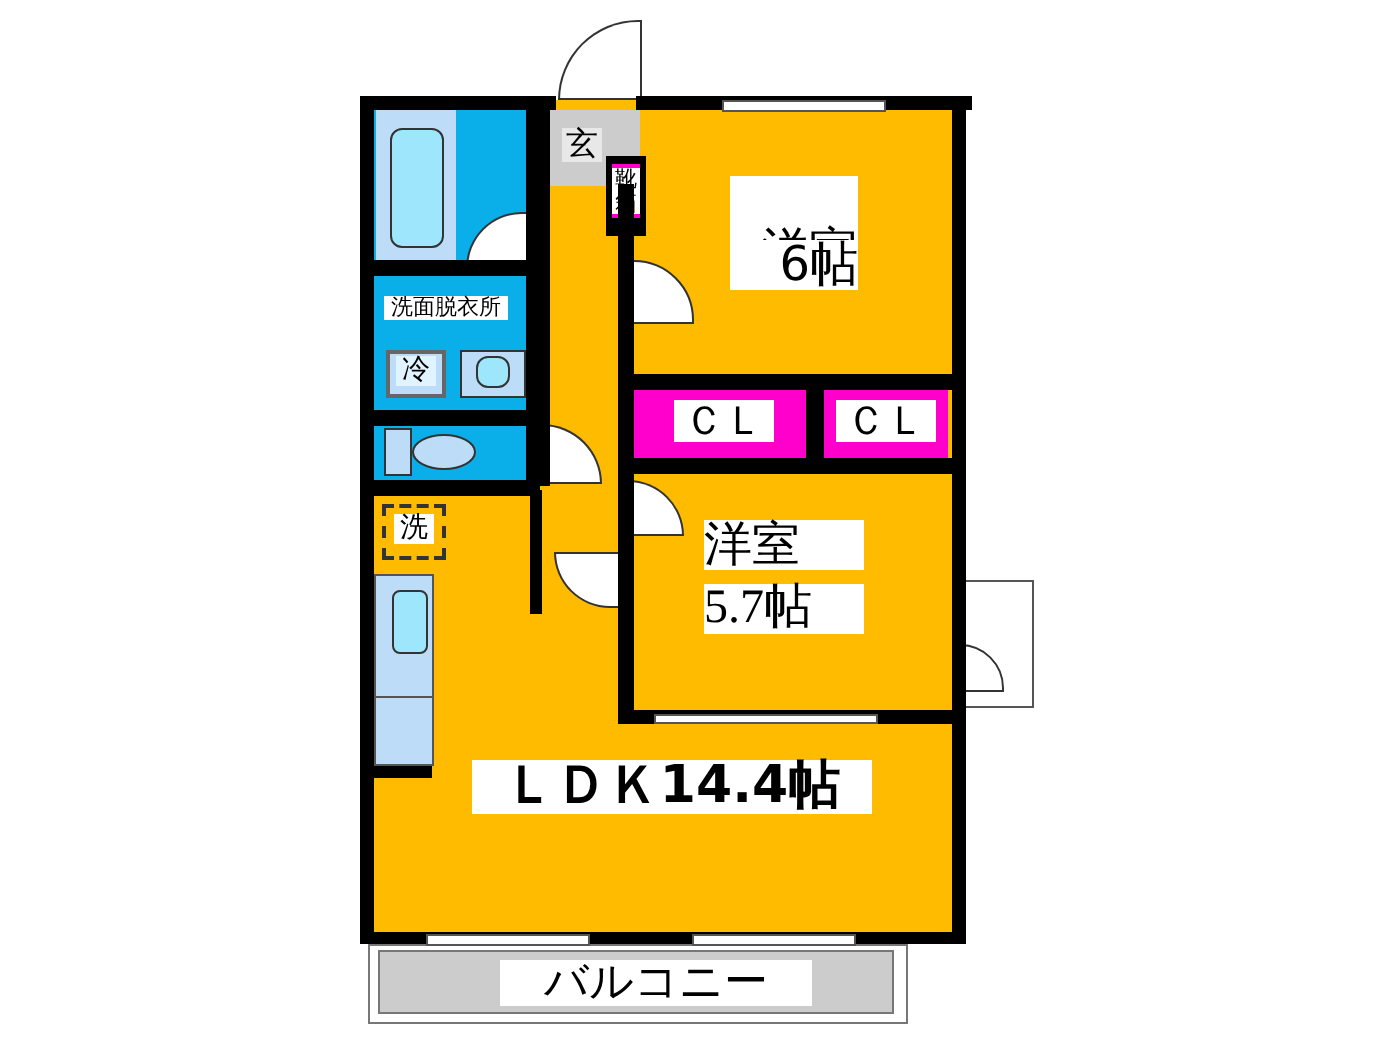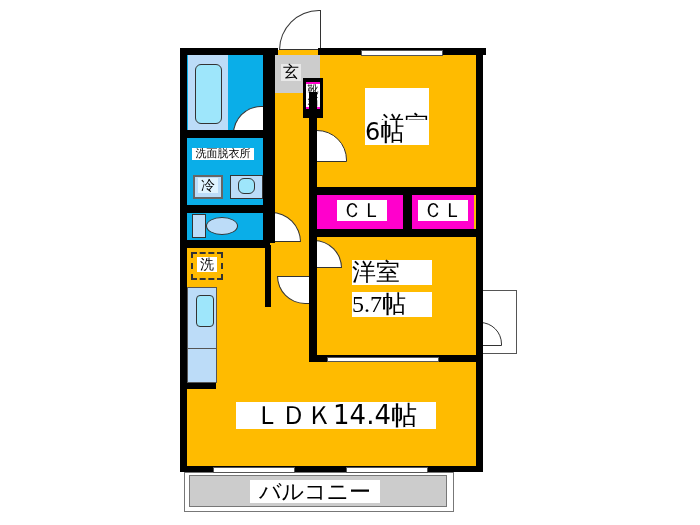--- a/index.html
+++ b/index.html
@@ -17,21 +17,21 @@
   .window{position:absolute;background:#fff;border:1px solid #555;}
 </style>
 </head>
 <body>
 
 <div class="abs" style="left:182px;top:472px;width:92px;height:0;"></div>
 <div class="abs" style="left:185px;top:473px;width:90px;height:0;"></div>
 <div class="abs" style="left:185px;top:472px;width:90px;height:0;"></div>
 <div class="abs" style="left:184px;top:472px;width:270px;height:40px;border:1px solid #777;background:#fff;"></div>
 <div class="abs gray" style="left:189px;top:475px;width:258px;height:32px;border:1px solid #777;"></div>
-<div class="label" style="left:250px;top:480px;width:130px;font-size:22px;">バルコニー</div>
+<div class="label" style="left:250px;top:480px;width:156px;font-size:22px;">バルコニー</div>
 
 <div class="room orange" style="left:186px;top:50px;width:294px;height:418px;"></div>
 
 <div class="room blue" style="left:186px;top:55px;width:80px;height:77px;"></div>
 <div class="room lightblue" style="left:188px;top:55px;width:40px;height:77px;"></div>
 <div class="abs" style="left:195px;top:64px;width:27px;height:60px;background:#9ee6fb;border:1px solid #333;border-radius:6px;"></div>
 <div class="door" style="left:233px;top:106px;width:30px;height:26px;border-radius:30px 0 0 0;"></div>
 
 <div class="room blue" style="left:186px;top:138px;width:80px;height:69px;"></div>
 <div class="label" style="left:192px;top:148px;width:62px;font-size:11px;">洗面脱衣所</div>
@@ -55,37 +55,37 @@
 <div class="room gray" style="left:275px;top:55px;width:45px;height:38px;"></div>
 <div class="label" style="left:281px;top:64px;width:20px;font-size:16px;background:#e8e8e8;">玄</div>
 <div class="abs" style="left:303px;top:78px;width:20px;height:40px;background:#000;"></div>
 <div class="label" style="left:306px;top:82px;width:14px;font-size:11px;border-bottom:2px solid #ff00cc;border-top:2px solid #ff00cc;">靴
 箱</div>
 <div class="door" style="left:279px;top:10px;width:40px;height:38px;border-radius:40px 0 0 0;"></div>
 
 <div class="label" style="left:365px;top:88px;width:64px;font-size:24px;">
   <span>洋室</span>
 </div>
-<div class="label" style="left:365px;top:120px;width:64px;font-size:24px;text-align:left;">6帖</div>
+<div class="label" style="left:365px;top:120px;width:64px;font-size:24px;text-align:right;">6帖</div>
 <div class="door" style="left:315px;top:130px;width:30px;height:30px;border-radius:0 30px 0 0;"></div>
 
 <div class="room magenta" style="left:315px;top:195px;width:88px;height:34px;"></div>
 <div class="label" style="left:337px;top:200px;width:50px;font-size:20px;">ＣＬ</div>
 <div class="room magenta" style="left:412px;top:195px;width:62px;height:34px;"></div>
 <div class="label" style="left:418px;top:200px;width:50px;font-size:20px;">ＣＬ</div>
 
 <div class="label" style="left:352px;top:260px;width:80px;font-size:24px;text-align:left;">洋室</div>
 <div class="label" style="left:352px;top:292px;width:80px;font-size:24px;text-align:left;font-family:Liberation Serif, serif;">5.7帖</div>
 <div class="door" style="left:312px;top:240px;width:28px;height:26px;border-radius:0 28px 0 0;"></div>
 <div class="door" style="left:277px;top:276px;width:32px;height:26px;border-radius:0 0 0 30px;"></div>
 
 <div class="window" style="left:477px;top:290px;width:38px;height:62px;"></div>
 <div class="door" style="left:478px;top:322px;width:22px;height:22px;border-radius:0 22px 0 0;"></div>
 
-<div class="label" style="left:236px;top:402px;width:200px;font-size:26px;">ＬＤＫ14.4帖</div>
+<div class="label" style="left:236px;top:380px;width:200px;font-size:26px;font-weight:bold;">ＬＤＫ14.4帖</div>
 
 <div class="wall" style="left:180px;top:48px;width:7px;height:422px;"></div>
 <div class="wall" style="left:180px;top:48px;width:98px;height:7px;"></div>
 <div class="wall" style="left:318px;top:48px;width:168px;height:7px;"></div>
 <div class="wall" style="left:476px;top:48px;width:7px;height:422px;"></div>
 <div class="wall" style="left:180px;top:466px;width:303px;height:6px;"></div>
 <div class="wall" style="left:263px;top:48px;width:12px;height:195px;"></div>
 <div class="wall" style="left:180px;top:130px;width:90px;height:8px;"></div>
 <div class="wall" style="left:180px;top:205px;width:90px;height:8px;"></div>
 <div class="wall" style="left:180px;top:240px;width:90px;height:8px;"></div>

